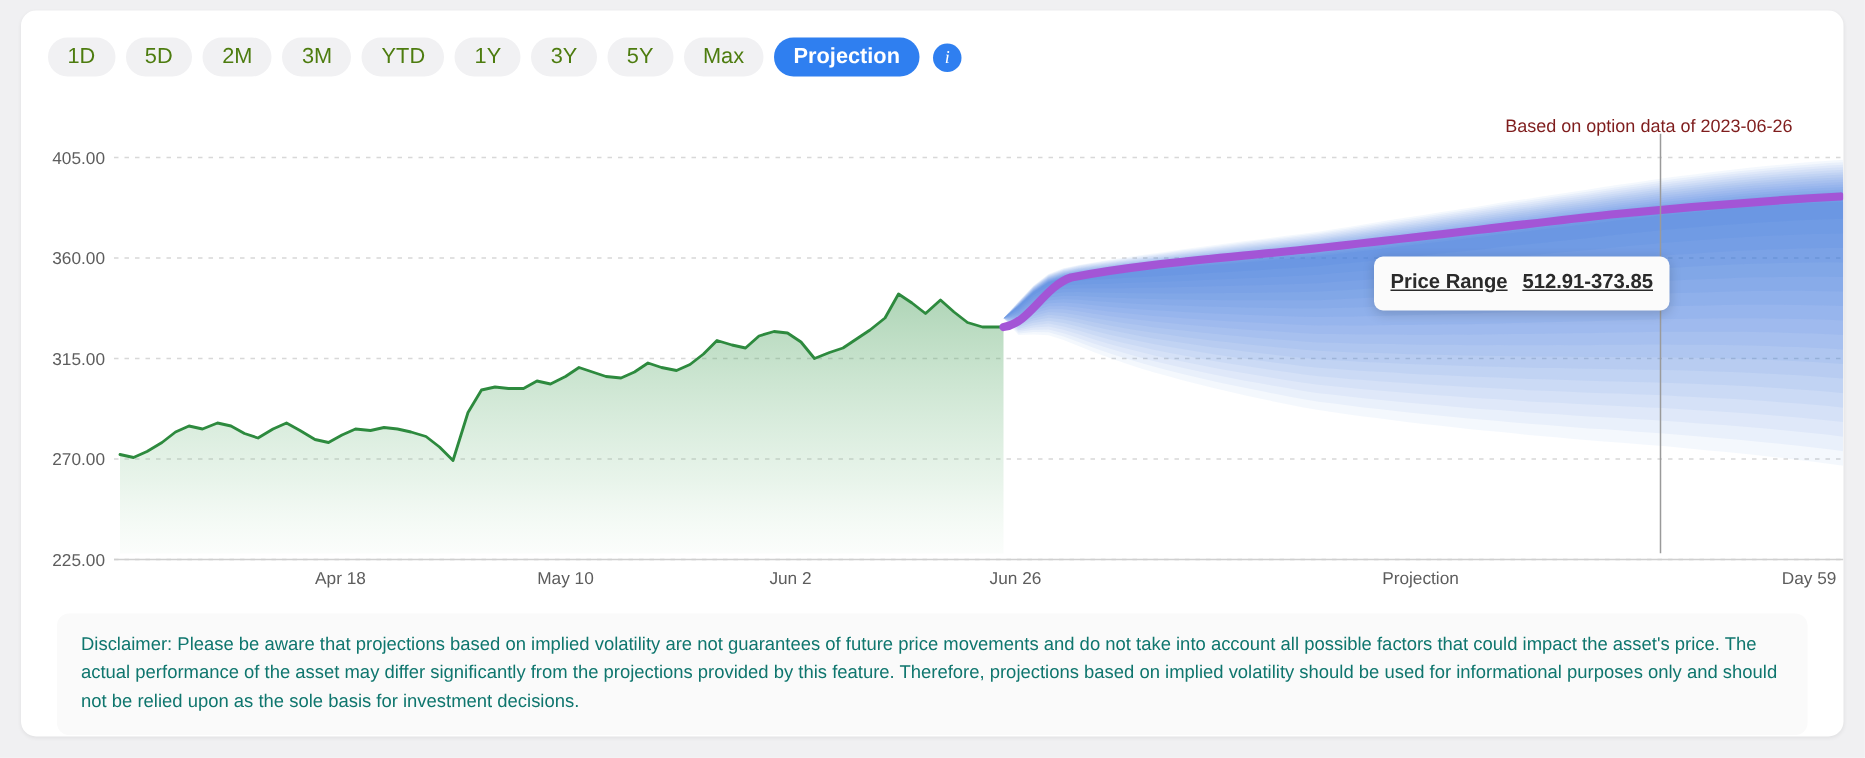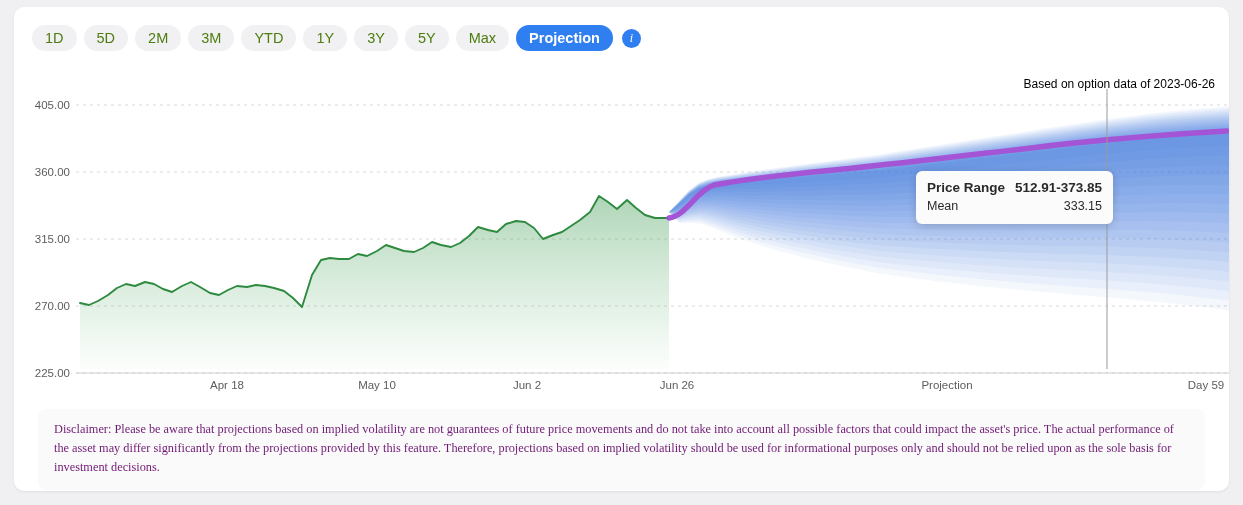--- a/index.html
+++ b/index.html
@@ -72,23 +72,23 @@
   
   .chart-wrap {
     position: absolute;
     left: 0; top: 62px;
     width: 1215px; height: 330px;
   }
   .chart-svg { display: block; }
 
   .note {
     position: absolute;
-    right: 14px; top: 8px;
+    right: 34px; top: 8px;
     font-size: 12px;
-    color: #000000;
+    color: #7f1d1d;
     white-space: nowrap;
   }
 
   
   .ylab {
     font-size: 11.5px;
     fill: #5d5d5d;
     font-family: "Liberation Sans", sans-serif;
   }
   .xlab {
@@ -109,37 +109,37 @@
     padding: 8px 11px 9px 11px;
     box-sizing: border-box;
     font-size: 12.5px;
     color: #2a2a2a;
   }
   .tt-row {
     display: flex;
     justify-content: space-between;
     align-items: baseline;
     line-height: 1.35;
+    text-decoration: underline;
   }
   .tt-row.head { font-weight: bold; font-size: 13.5px; margin-bottom: 1px; }
   .tt-single { line-height: 1.35; }
 
   
   .disclaimer {
     position: absolute;
     left: 24px; top: 402px;
     width: 1167px;
     background: #fafafa;
     border-radius: 8px;
     padding: 11px 16px 12px 16px;
     box-sizing: border-box;
     font-size: 12.3px;
     line-height: 1.56;
-    color: #701a75;
-    font-family: Liberation Serif, serif;
+    color: #0f766e;
   }
 </style>
 </head>
 <body>
 
 <div id="root">
   <div class="card">
 
     <div class="range-bar">
       <button class="range-btn">1D</button>
@@ -257,22 +257,18 @@
           <text class="xlab" x="1192" y="320">Day 59</text>
         </g>
       </svg>
     </div>
 
     <div class="tooltip">
       <div class="tt-row head">
         <span>Price Range</span>
         <span>512.91-373.85</span>
       </div>
-      <div class="tt-row">
-        <span>Mean</span>
-        <span>333.15</span>
-      </div>
     </div>
 
     <div class="disclaimer">Disclaimer: Please be aware that projections based on implied volatility are not guarantees of future price movements and do not take into account all possible factors that could impact the asset's price. The actual performance of the asset may differ significantly from the projections provided by this feature. Therefore, projections based on implied volatility should be used for informational purposes only and should not be relied upon as the sole basis for investment decisions.</div>
 
   </div>
 </div>
 
 </body></html>

